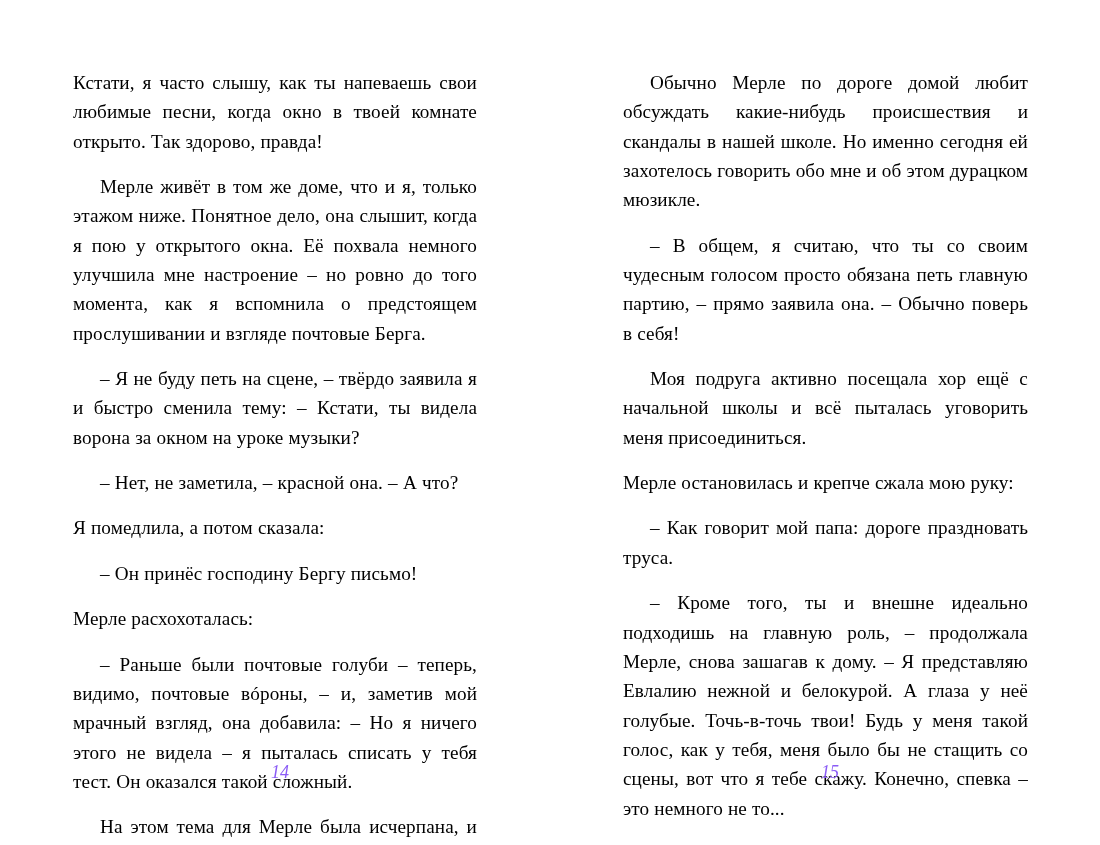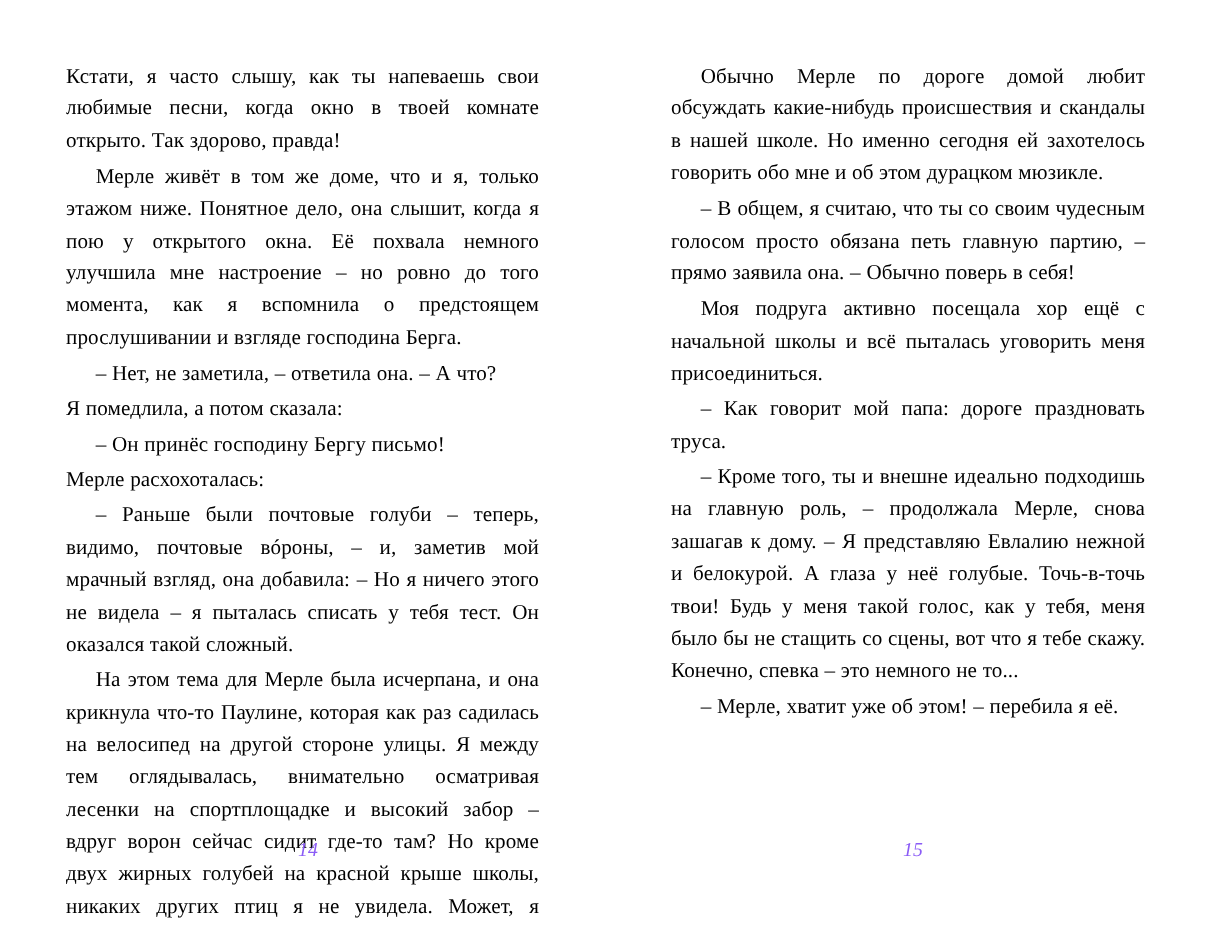--- a/index.html
+++ b/index.html
@@ -36,21 +36,21 @@
     text-align: justify;
     text-justify: inter-word;
     hyphens: manual;
     -webkit-hyphens: manual;
     letter-spacing: 0.1px;
     word-spacing: 0.2px;
   }
 
   
   .textblock p {
-    margin: 3px;
+    margin: 16px;
     padding: 0;
     text-align: justify;
   }
   .p-indent  { text-indent: 27px; }
   .p-flush   { text-indent: 0; }
   
   .p-dialog  { text-indent: 27px; }
 
   
   .textblock p { text-align-last: left; }
@@ -75,36 +75,38 @@
   }
 </style>
 </head>
 <body>
 
 <div class="spread">
 
   <div class="page page-left">
     <div class="textblock">
         <p class="p-flush">Кстати, я часто слышу, как ты напеваешь свои любимые песни, когда окно в твоей комнате открыто. Так здорово, правда!</p>
-        <p class="p-indent">Мерле живёт в том же доме, что и я, только этажом ниже. Понятное дело, она слышит, когда я пою у открытого окна. Её похвала немного улучшила мне настроение – но ровно до того момента, как я вспомнила о предстоящем прослушивании и взгляде господина Берга.</p>
-        <p class="p-dialog">– Нет, не заметила, – ответила она. – А что?</p>
+        <p class="p-indent">Мерле живёт в том же доме, что и я, только этажом ниже. Понятное дело, она слышит, когда я пою у открытого окна. Её похвала немного улучшила мне настроение – но ровно до того момента, как я вспомнила о предстоящем прослушивании и взгляде почтовые Берга.</p>
+        <p class="p-dialog">– Я не буду петь на сцене, – твёрдо заявила я и быстро сменила тему: – Кстати, ты видела ворона за окном на уроке музыки?</p>
+        <p class="p-dialog">– Нет, не заметила, – красной она. – А что?</p>
         <p class="p-flush">Я помедлила, а потом сказала:</p>
         <p class="p-dialog">– Он принёс господину Бергу письмо!</p>
         <p class="p-flush">Мерле расхохоталась:</p>
         <p class="p-dialog">– Раньше были почтовые голуби – теперь, видимо, почтовые вóроны, – и, заметив мой мрачный взгляд, она добавила: – Но я ничего этого не видела – я пыталась списать у тебя тест. Он оказался такой сложный.</p>
         <p class="p-indent">На этом тема для Мерле была исчерпана, и она крикнула что-то Паулине, которая как раз садилась на велосипед на другой стороне улицы. Я между тем оглядывалась, внимательно осматривая лесенки на спортплощадке и высокий забор – вдруг ворон сейчас сидит где-то там? Но кроме двух жирных голубей на красной крыше школы, никаких других птиц я не увидела. Может, я действительно схожу с ума, и мама права, говоря, что мне нужно раньше ложиться спать, а не читать допоздна.</p>
       </div>
   </div>
   <div class="folio folio-left">14</div>
 
   <div class="page page-right">
     <div class="textblock">
         <p class="p-indent">Обычно Мерле по дороге домой любит обсуждать какие-нибудь происшествия и скандалы в нашей школе. Но именно сегодня ей захотелось говорить обо мне и об этом дурацком мюзикле.</p>
         <p class="p-dialog">– В общем, я считаю, что ты со своим чудесным голосом просто обязана петь главную партию, – прямо заявила она. – Обычно поверь в себя!</p>
         <p class="p-indent">Моя подруга активно посещала хор ещё с начальной школы и всё пыталась уговорить меня присоединиться.</p>
+        <p class="p-flush">Мерле остановилась и крепче сжала мою руку:</p>
         <p class="p-dialog">– Как говорит мой папа: дороге праздновать труса.</p>
         <p class="p-dialog">– Кроме того, ты и внешне идеально подходишь на главную роль, – продолжала Мерле, снова зашагав к дому. – Я представляю Евлалию нежной и белокурой. А глаза у неё голубые. Точь-в-точь твои! Будь у меня такой голос, как у тебя, меня было бы не стащить со сцены, вот что я тебе скажу. Конечно, спевка – это немного не то...</p>
         <p class="p-dialog">– Мерле, хватит уже об этом! – перебила я её.</p>
       </div>
   </div>
   <div class="folio folio-right">15</div>
 
 </div>
 
 </body></html>

